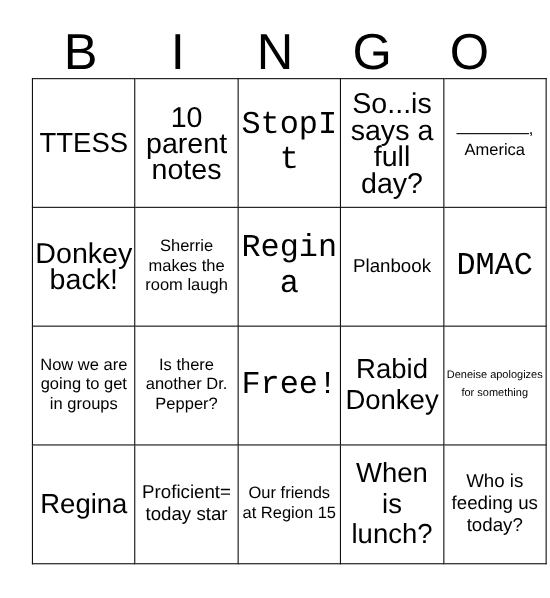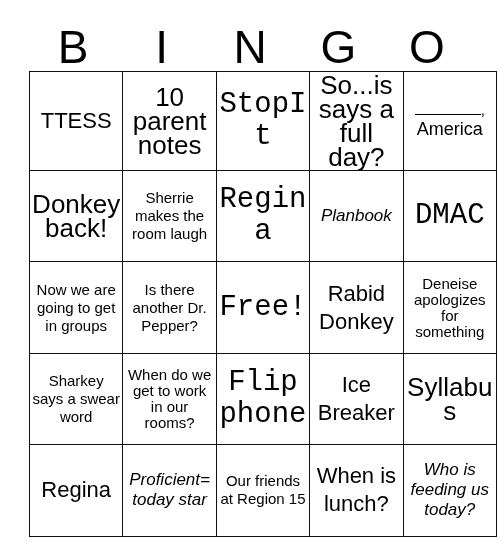--- a/index.html
+++ b/index.html
@@ -64,25 +64,25 @@
   .cell-text {
     display: block;
     width: 100%;
     text-align: center;
     word-wrap: break-word;
     overflow-wrap: break-word;
   }
 
   
   .fs-xl  { font-size: 29px; line-height: 32px; font-family: Liberation Mono, monospace; }
-  .fs-lg  { font-size: 22px; line-height: 28px; }
+  .fs-lg  { font-size: 25px; line-height: 28px; }
   .fs-md  { font-size: 26px; line-height: 24px; }
-  .fs-sm  { font-size: 17px; line-height: 20px; font-style: italic; }
+  .fs-sm  { font-size: 17px; line-height: 20px; }
   .fs-xs  { font-size: 15px; line-height: 18px; }
-  .fs-xxs { font-size: 15px; line-height: 16px; }
+  .fs-xxs { font-size: 10px; line-height: 16px; }
 
   
   .blank-cell-inner {
     display: block;
     width: 100%;
     text-align: center;
   }
   .blank-line-row {
     display: block;
     white-space: nowrap;
@@ -95,21 +95,21 @@
     border-bottom: 1.6px solid #000000;
     vertical-align: 4px;
   }
   .blank-comma {
     display: inline-block;
     font-size: 15px;
     vertical-align: 4px;
   }
   .blank-word {
     display: block;
-    font-size: 18px;
+    font-size: 15px;
     line-height: 18px;
     padding-top: 1px;
     text-align: center;
   }
 </style>
 </head>
 <body>
 
 <div id="bingo-card">
 
@@ -176,37 +176,20 @@
             <span class="cell-text fs-xl">Free!</span>
           </td>
         <td class="bingo-cell">
             <span class="cell-text fs-lg">Rabid Donkey</span>
           </td>
         <td class="bingo-cell">
             <span class="cell-text fs-xxs">Deneise apologizes for something</span>
           </td>
       </tr>
 
-      <tr>
-        <td class="bingo-cell">
-            <span class="cell-text fs-xs">Sharkey says a swear word</span>
-          </td>
-        <td class="bingo-cell">
-            <span class="cell-text fs-xxs">When do we get to work in our rooms?</span>
-          </td>
-        <td class="bingo-cell">
-            <span class="cell-text fs-xl">Flip phone</span>
-          </td>
-        <td class="bingo-cell">
-            <span class="cell-text fs-lg">Ice Breaker</span>
-          </td>
-        <td class="bingo-cell">
-            <span class="cell-text fs-md">Syllabus</span>
-          </td>
-      </tr>
 
       <tr>
         <td class="bingo-cell">
             <span class="cell-text fs-lg">Regina</span>
           </td>
         <td class="bingo-cell">
             <span class="cell-text fs-sm">Proficient= today star</span>
           </td>
         <td class="bingo-cell">
             <span class="cell-text fs-xs">Our friends at Region 15</span>

